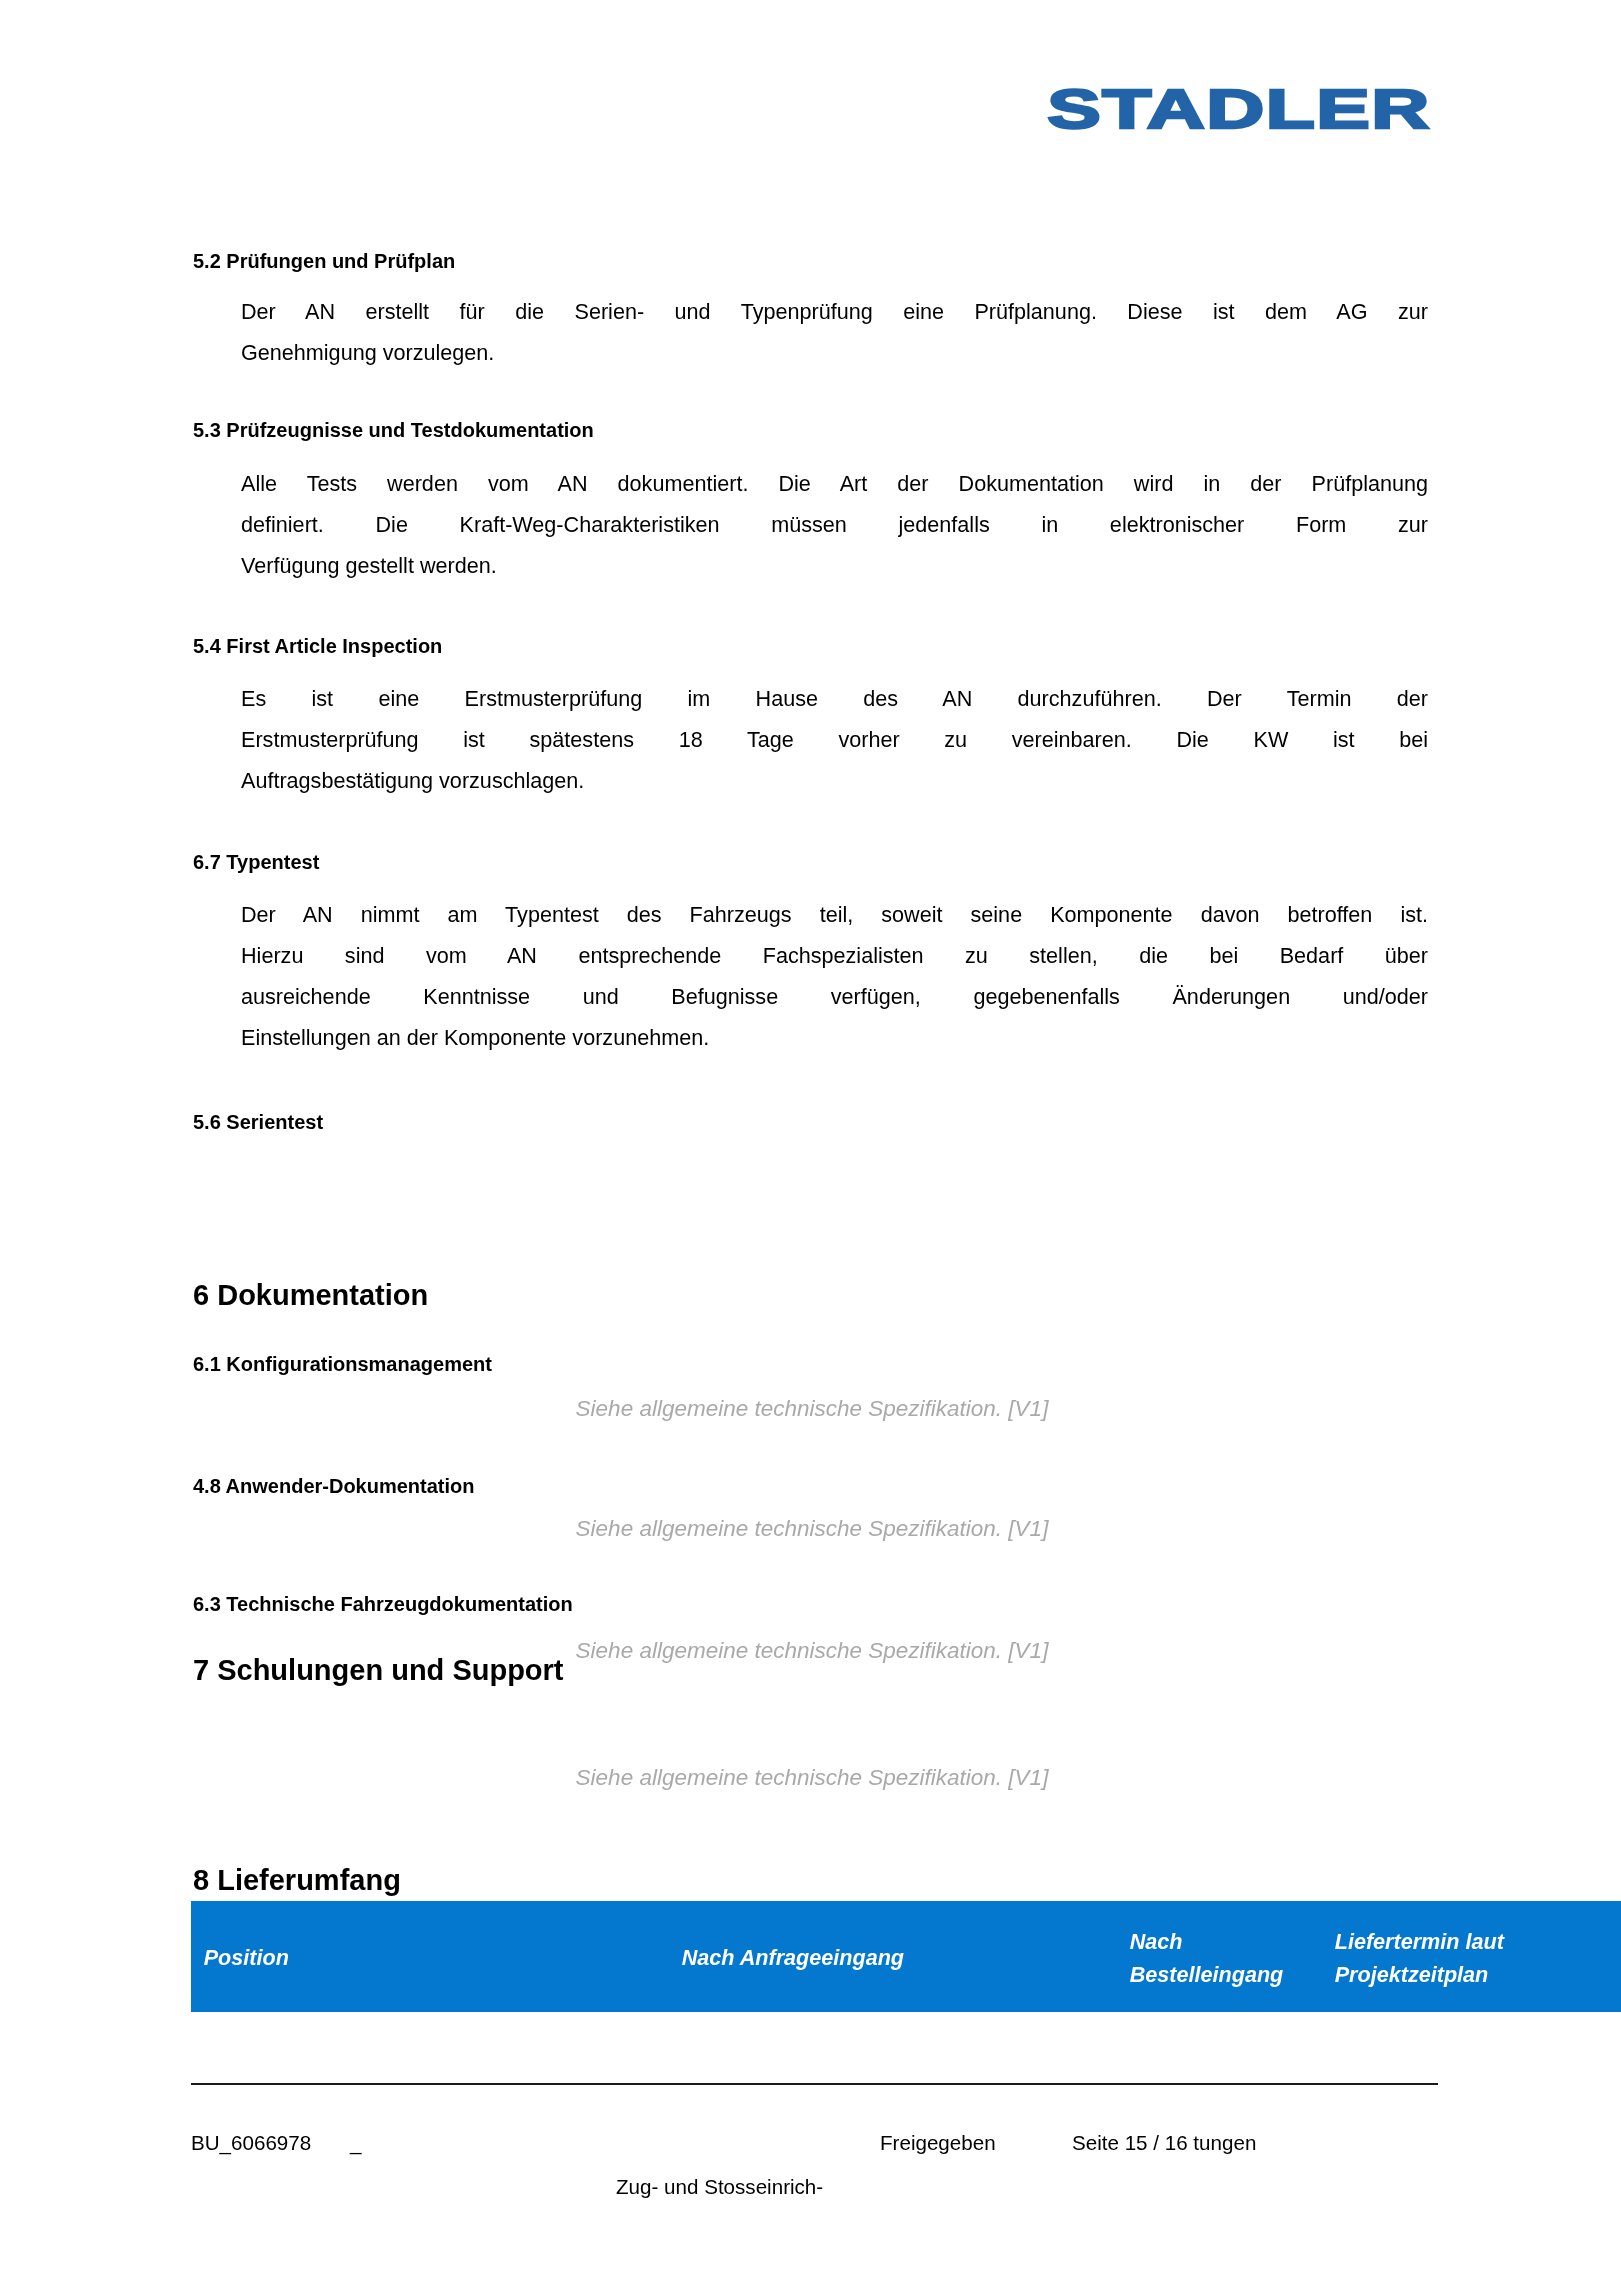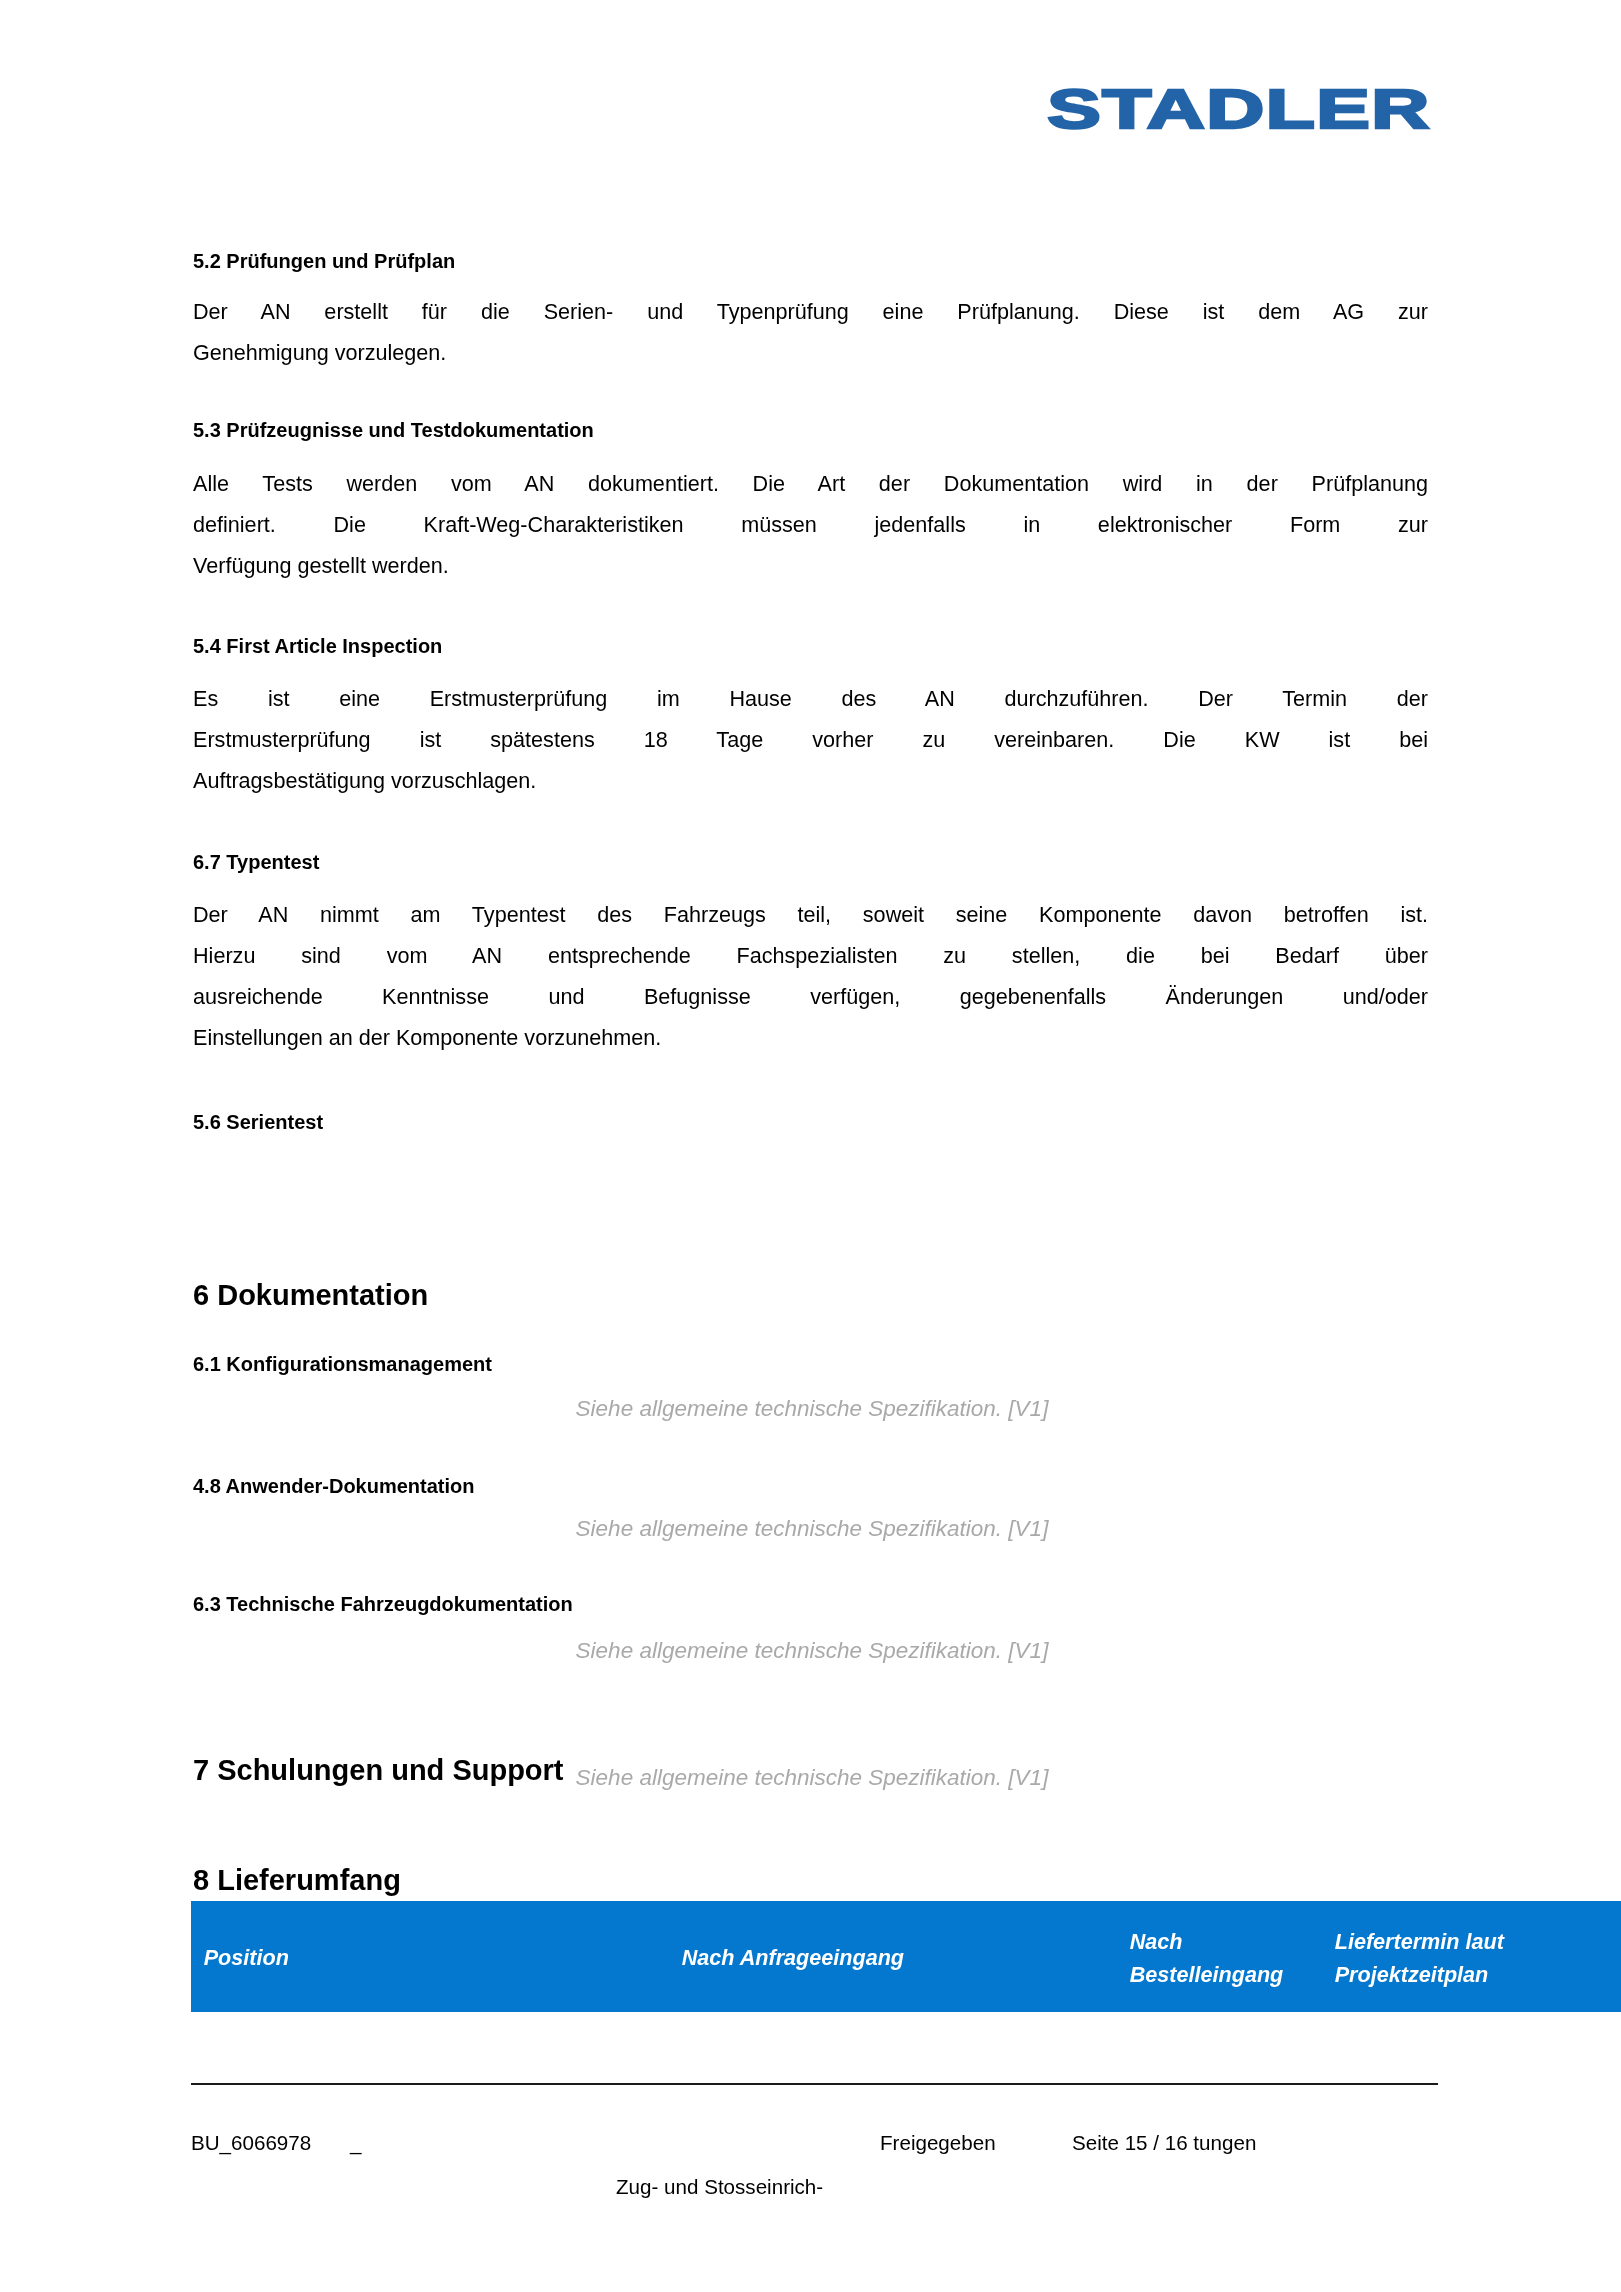--- a/index.html
+++ b/index.html
@@ -43,20 +43,21 @@
     font-size: 29px; font-weight: bold;
     line-height: 37px; white-space: nowrap;
   }
 
   
   .para { left: 193px; width: 1235px; font-size: 21.6px; }
   .para .tline {
     line-height: 41px;
     text-align: justify;
     text-align-last: justify;
+    margin-left: 48px;
   }
   .para .tline.last { text-align-last: left; }
 
   
   .note {
     left: 193px; width: 1238px;
     font-size: 22.5px; font-style: italic;
     color: #a9a9a9; line-height: 29px; white-space: nowrap; text-align: center;
   }
 
@@ -140,21 +141,21 @@
 
   <div class="abs h2" style="top:1349px">6.1 Konfigurationsmanagement</div>
   <div class="abs note" style="top:1394px">Siehe allgemeine technische Spezifikation. [V1]</div>
 
   <div class="abs h2" style="top:1471px">4.8 Anwender-Dokumentation</div>
   <div class="abs note" style="top:1514px">Siehe allgemeine technische Spezifikation. [V1]</div>
 
   <div class="abs h2" style="top:1589px">6.3 Technische Fahrzeugdokumentation</div>
   <div class="abs note" style="top:1636px">Siehe allgemeine technische Spezifikation. [V1]</div>
 
-  <div class="abs h1" style="top:1752px">7 Schulungen und Support</div>
+  <div class="abs h1" style="top:1652px">7 Schulungen und Support</div>
   <div class="abs note" style="top:1763px">Siehe allgemeine technische Spezifikation. [V1]</div>
 
   <div class="abs h1" style="top:1862px">8 Lieferumfang</div>
 
   <div class="abs table-header-row" style="background: rgb(4, 119, 206);">
     <div class="th-cell th-c1">Position</div>
     <div class="th-cell th-c2">Nach Anfrageeingang</div>
     <div class="th-cell th-c3">Nach Bestelleingang</div>
     <div class="th-cell th-c4">Liefertermin laut Projektzeitplan</div>
   </div>

